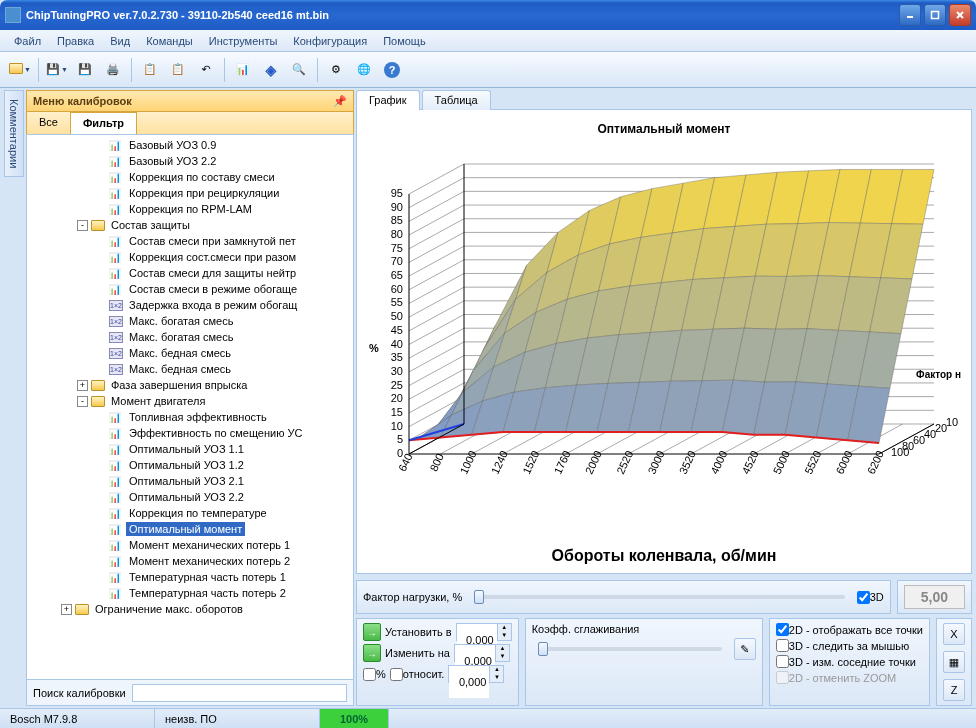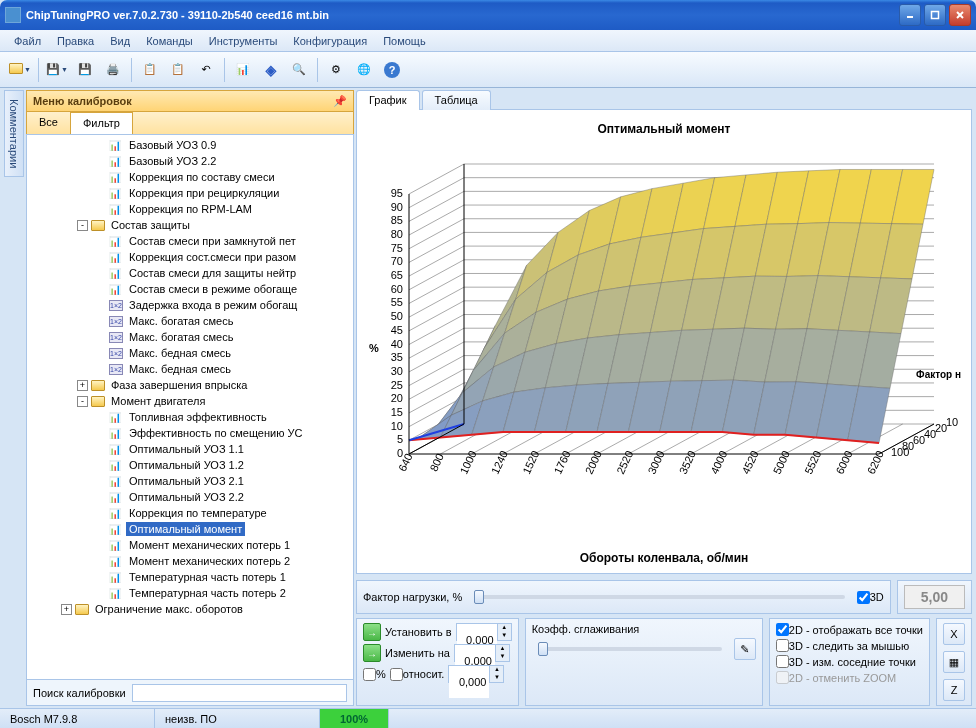--- a/index.html
+++ b/index.html
@@ -26,21 +26,21 @@
 
 
 .main { display: flex; height: calc(728px - 30px - 22px - 36px - 20px); }
 .sidebar-tab { writing-mode: vertical-rl; background: linear-gradient(90deg,#e8f0fb,#cfe0f5); padding: 8px 3px; border: 1px solid #a9c5e8; color: #2a4a7a; cursor: pointer; height: fit-content; margin: 2px 0 0 4px; }
 
 .left-panel { width: 335px; display: flex; flex-direction: column; margin: 2px 2px 2px 2px; }
 .left-header { height: 22px; background: linear-gradient(#ffe9b3,#ffd475); border: 1px solid #d6a53d; display: flex; align-items: center; padding: 0 6px; font-weight: bold; color: #5a3e0f; }
 .left-header .pin { margin-left: auto; cursor: pointer; color: #9a7a2f; }
 .left-tabs { height: 22px; background: linear-gradient(#fff0cc,#ffe2a0); display: flex; border-left: 1px solid #d6a53d; border-right: 1px solid #d6a53d; }
 .left-tabs .tab { padding: 4px 12px; cursor: pointer; border-right: 1px solid #d6a53d; }
-.left-tabs .tab.active { background: #fff; border-top: 1px solid #d6a53d; }
+.left-tabs .tab.active { background: #fff; border-top: 1px solid #d6a53d; font-weight: bold; }
 
 .tree-wrap { flex: 1; background: #fff; border: 1px solid #a9c5e8; overflow: auto; position: relative; }
 .tree { padding: 2px; }
 .tree-row { display: flex; align-items: center; height: 16px; white-space: nowrap; }
 .tree-row .expander { width: 11px; height: 11px; border: 1px solid #888; display: flex; align-items: center; justify-content: center; font-size: 9px; line-height: 1; margin-right: 3px; cursor: pointer; background: #fff; }
 .tree-row .spacer { display: inline-block; }
 .tree-row .icon { width: 14px; height: 14px; margin-right: 3px; display: inline-flex; align-items: center; justify-content: center; }
 .tree-row .label { padding: 1px 3px; cursor: pointer; }
 .tree-row.selected .label { background: #316ac5; color: #fff; }
 .folder-icon { width: 14px; height: 11px; background: linear-gradient(#fff3c2,#f5c94e); border: 1px solid #bd9028; border-radius: 1px; }
@@ -53,21 +53,21 @@
 
 
 .right-panel { flex: 1; display: flex; flex-direction: column; margin: 2px 4px 2px 0; }
 .graph-tabs { display: flex; height: 20px; margin-bottom: -1px; z-index: 1; }
 .graph-tabs .tab { padding: 3px 12px; background: linear-gradient(#f7fbff,#e3edf9); border: 1px solid #a9c5e8; border-bottom: none; border-radius: 3px 3px 0 0; cursor: pointer; margin-right: 2px; }
 .graph-tabs .tab.active { background: #fff; }
 
 .chart-area { flex: 1; background: #fff; border: 1px solid #a9c5e8; padding: 12px; overflow: hidden; position: relative; }
 .chart-title { text-align: center; font-weight: bold; font-size: 12px; margin-bottom: 8px; }
 .chart-svg { display: block; }
-.axis-label-x { text-align: center; font-weight: bold; font-size: 12px; position: absolute; bottom: 8px; left: 0; right: 0; }
+.axis-label-x { text-align: center; font-weight: bold; font-size: 16px; position: absolute; bottom: 8px; left: 0; right: 0; }
 .axis-label-y { position: absolute; left: 12px; top: 50%; font-weight: bold; font-size: 11px; }
 .axis-label-z { position: absolute; right: 10px; top: 56%; font-weight: bold; font-size: 10px; }
 
 .ctrl-row { display: flex; gap: 6px; margin-top: 6px; }
 .ctrl-block { background: linear-gradient(#f0f6fd,#dce8f7); border: 1px solid #a9c5e8; padding: 4px 6px; display: flex; align-items: center; gap: 6px; }
 .ctrl-block.flex { flex: 1; }
 .slider { flex: 1; height: 4px; background: #cfd8e5; position: relative; border-radius: 2px; margin: 0 6px; }
 .slider .thumb { position: absolute; left: 0; top: -5px; width: 10px; height: 14px; background: linear-gradient(#f5f9ff,#cfe0f5); border: 1px solid #6a8cb8; border-radius: 2px; cursor: pointer; }
 .val-display { background: #f0f0f0; border: 1px solid #bbb; padding: 3px 16px; font-size: 14px; font-weight: bold; color: #888; }
 

